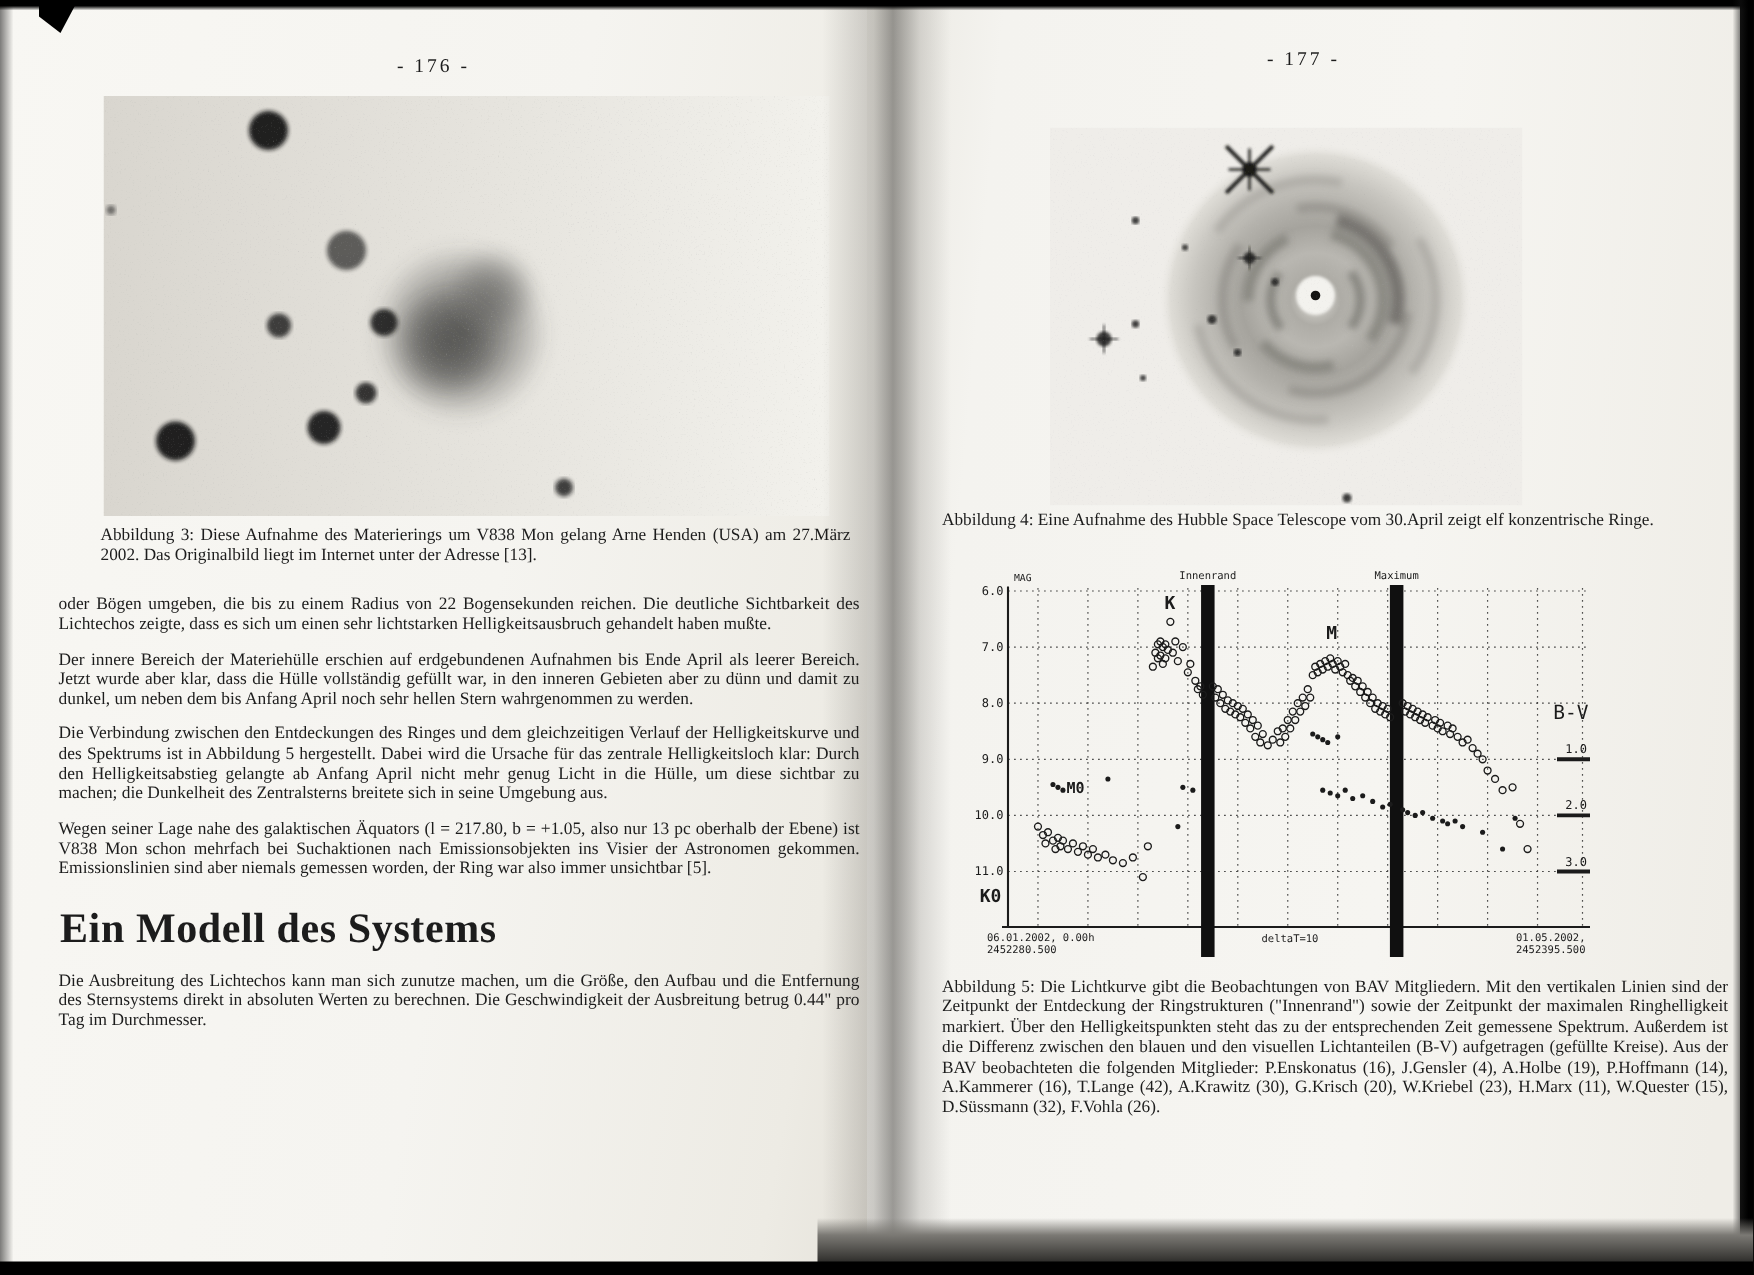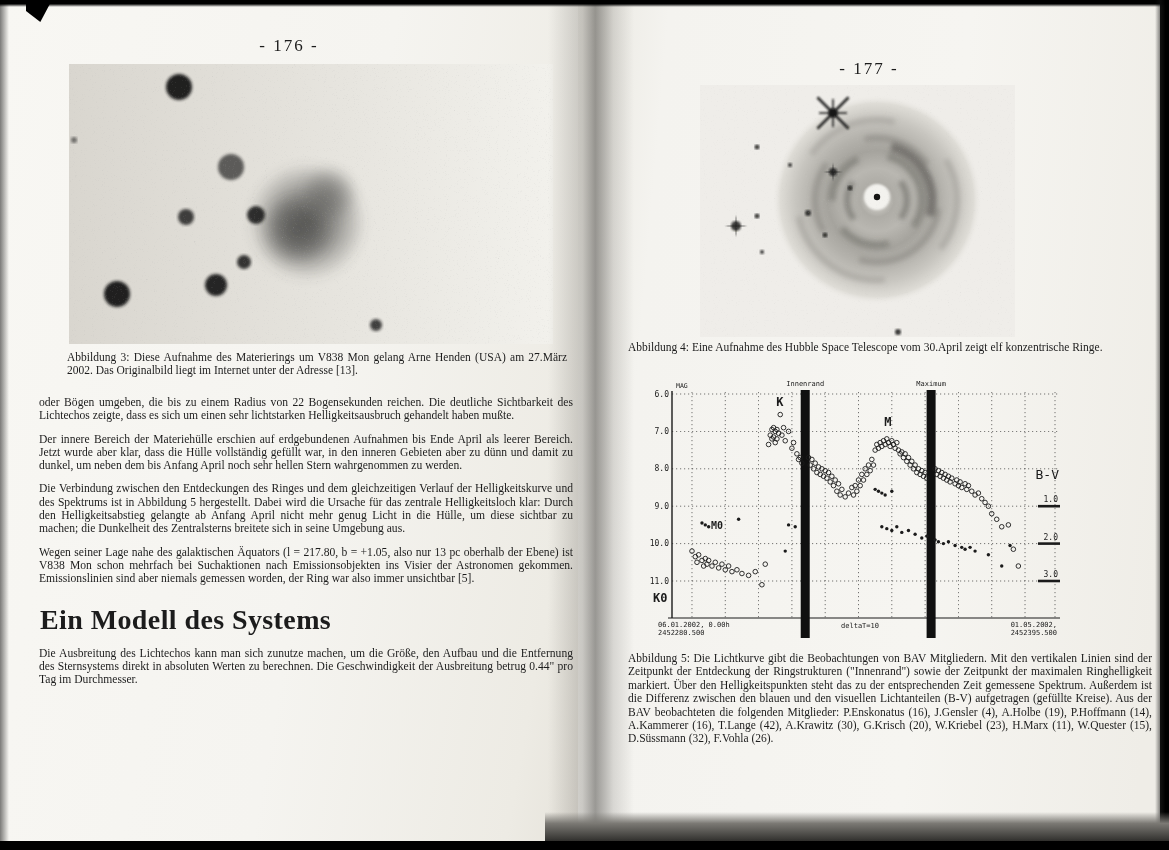--- a/index.html
+++ b/index.html
@@ -3,23 +3,23 @@
 <meta charset="utf-8">
 <style>
   html,body{margin:0;padding:0;background:#000;}
   .scan{position:relative;width:1169px;height:850px;background:#0c0c0b;overflow:hidden;
         font-family:"Liberation Serif", serif;color:#1c1c1c;}
   .page{position:absolute;box-sizing:border-box;}
   .page-left{left:0;top:4px;width:578px;height:838px;
      background:linear-gradient(100deg,#f8f7f3 0%,#f5f4f0 55%,#edebe4 90%,#e6e3db 100%);}
   .page-right{left:578px;top:0;width:582px;height:850px;
      background:linear-gradient(95deg,#e9e7e0 0%,#f4f3ef 14%,#f6f5f1 60%,#efede7 96%);}
-  .pagenum{position:absolute;width:100%;text-align:center;font-size:17px;letter-spacing:2px;}
+  .pagenum{position:absolute;width:100%;text-align:center;font-size:13px;letter-spacing:2px;}
   .page-left .pagenum{top:32px;}
-  .page-right .pagenum{top:31px;margin-top:28px;}
+  .page-right .pagenum{top:31px;}
   .caption{position:absolute;font-size:11.5px;line-height:13.4px;text-align:justify;}
   .cap3{left:67px;top:347px;width:500px;}
   .cap4{left:50px;top:341px;width:522px;}
   .cap5{left:50px;top:652px;width:524px;}
   .textcol{position:absolute;left:39px;top:392px;width:534px;font-size:11.6px;
            line-height:13.3px;text-align:justify;}
   .textcol p{margin:0 0 10px 0;}
   .textcol h2{font-size:28px;font-weight:bold;letter-spacing:.4px;margin:27px 0 21px 1px;}
   .photo1{position:absolute;left:69px;top:60px;width:484px;height:280px;}
   .photo2{position:absolute;left:122px;top:85px;width:315px;height:252px;}

